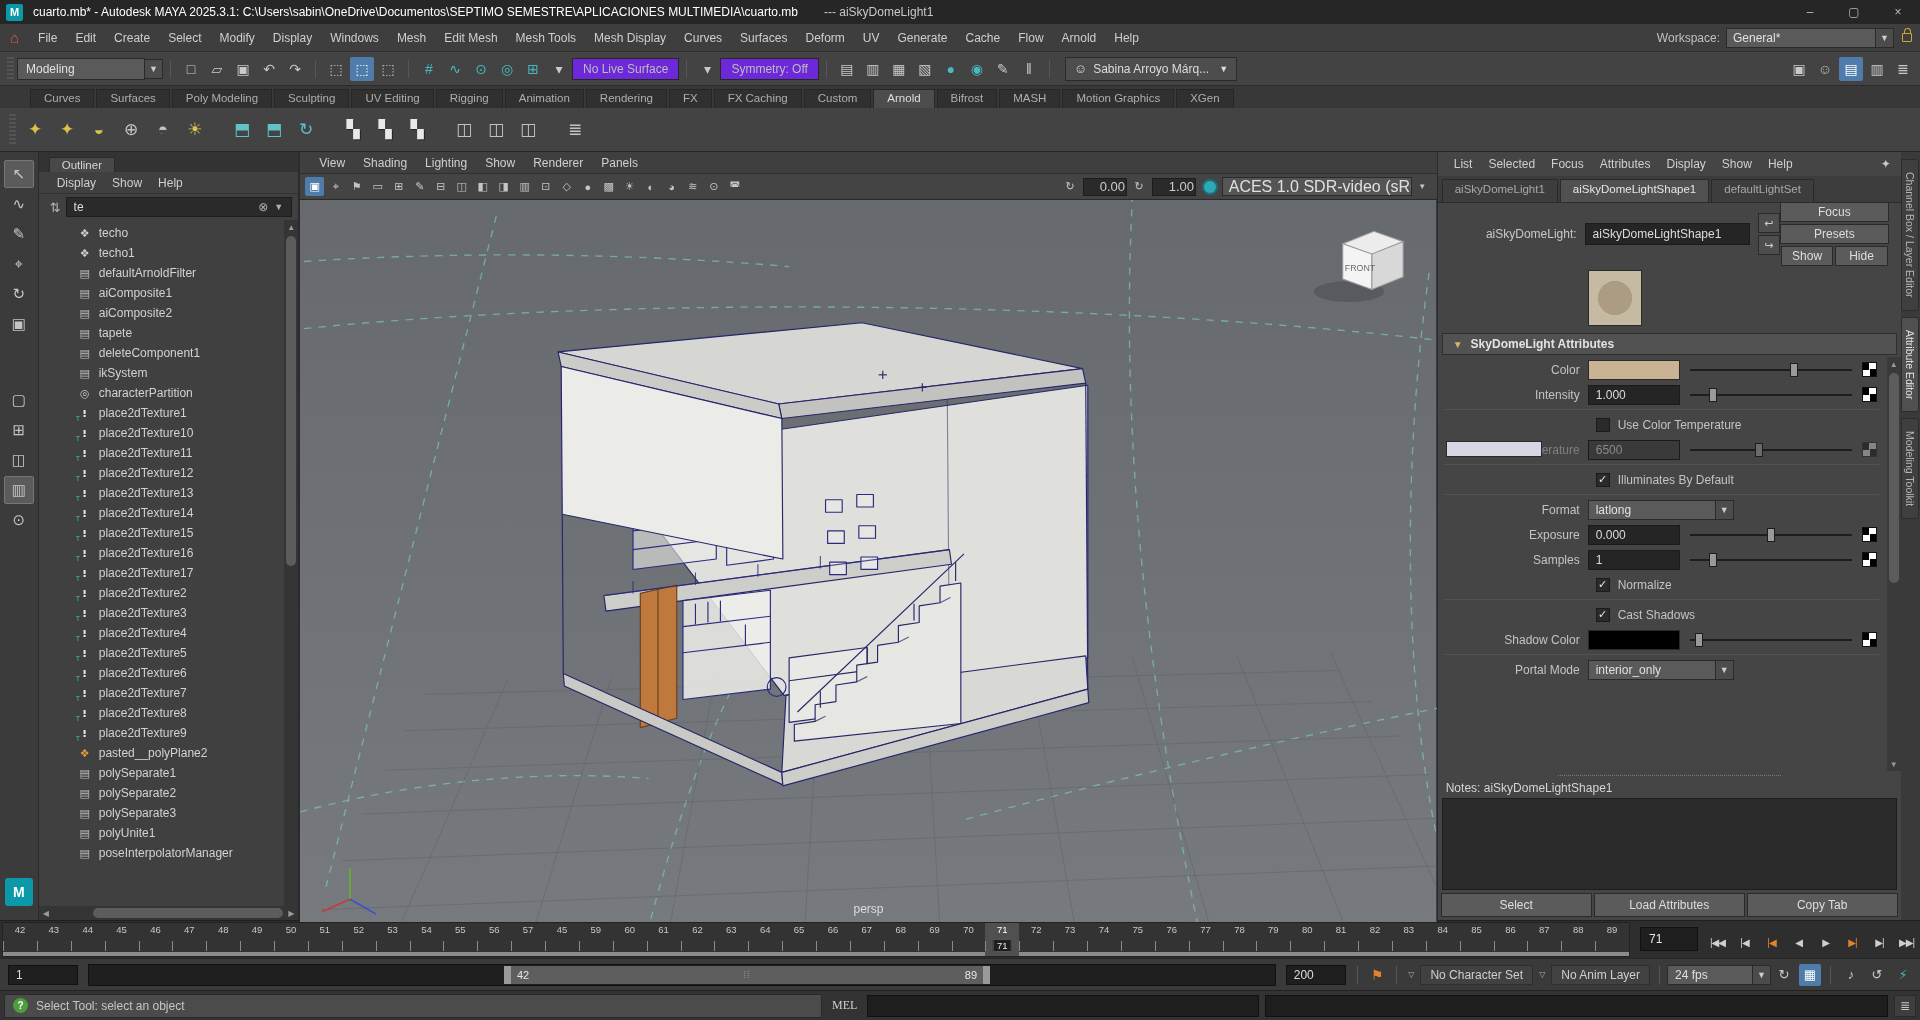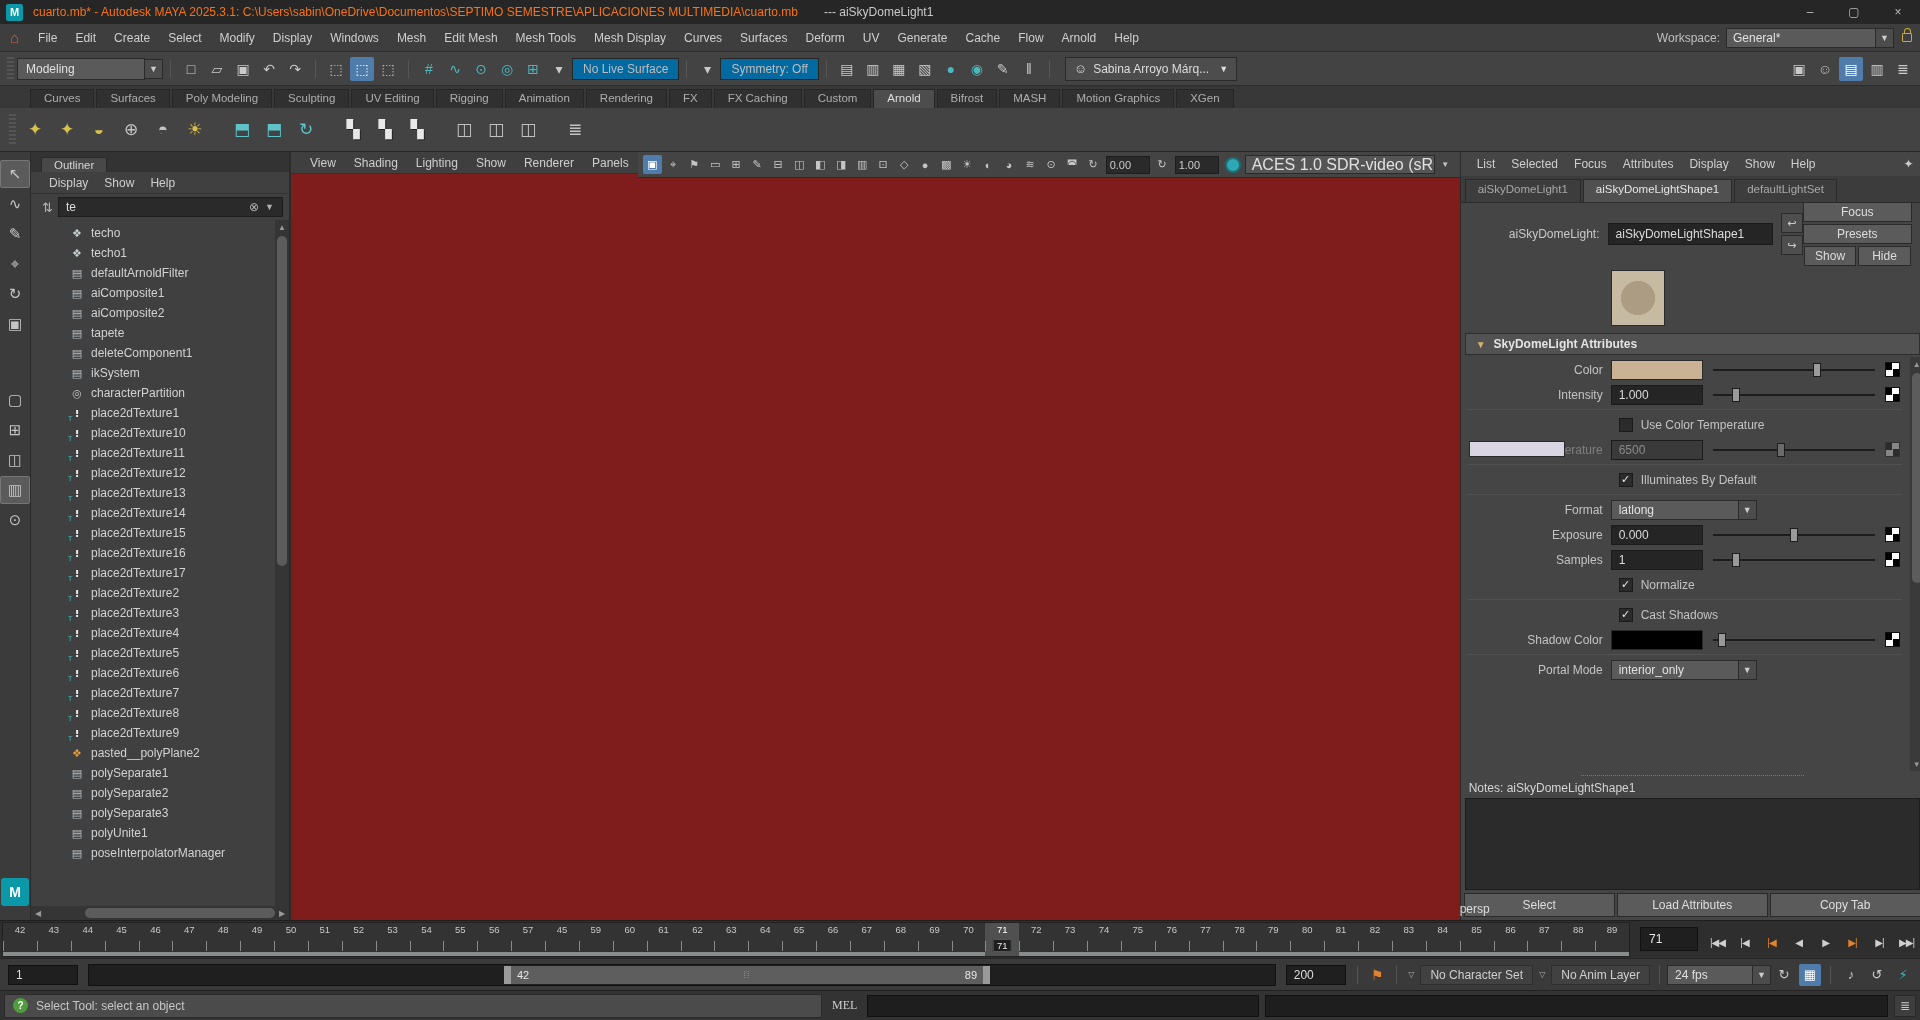--- a/index.html
+++ b/index.html
@@ -8,21 +8,21 @@
   *{box-sizing:border-box;}
   .app{width:1920px;height:1020px;display:flex;flex-direction:column;}
   .row{display:flex;align-items:center;}
   .sep{width:1px;height:18px;background:#565656;margin:0 7px;flex:0 0 auto;}
   .grip{width:7px;height:70%;margin:0 3px;flex:0 0 auto;
     background:repeating-linear-gradient(#666 0 2px,transparent 2px 4px);opacity:.5;}
   
   #titlebar{height:24px;background:#262626;display:flex;align-items:center;padding-left:6px;flex:0 0 auto;}
   .maya-logo{width:17px;height:17px;background:#0b98a9;border-radius:2px;color:#fff;font-weight:bold;
     font-size:11px;display:flex;align-items:center;justify-content:center;margin-right:10px;}
-  #titlebar .title{color:#f97316;font-size:12px;white-space:nowrap;}
+  #titlebar .title{color:#ffffff;font-size:12px;white-space:nowrap;}
   #titlebar .title-suffix{color:#c9c9c9;margin-left:26px;}
   #titlebar .spacer{flex:1;}
   .winbtn{width:44px;height:24px;display:flex;align-items:center;justify-content:center;color:#bbb;font-size:12px;}
   
   #menubar{height:28px;background:#3e3e3e;border-bottom:1px solid #2e2e2e;display:flex;align-items:center;padding:0 8px;flex:0 0 auto;}
   .home-icon{color:#d45f4e;font-size:15px;margin:0 10px 0 2px;}
   .menu-item{padding:0 9px;color:#cfcfcf;white-space:nowrap;cursor:default;}
   #menubar .spacer{flex:1;}
   .ws-label{color:#c0c0c0;margin-right:6px;}
   .ws-box{width:150px;height:20px;background:#5a5a5a;border:1px solid #2a2a2a;display:flex;align-items:center;
@@ -32,21 +32,21 @@
   .lock{width:10px;height:9px;border:1.5px solid #c9a93c;border-radius:1px;margin-left:8px;position:relative;}
   .lock::before{content:"";position:absolute;left:1px;top:-6px;width:5px;height:5px;border:1.5px solid #c9a93c;
     border-bottom:none;border-radius:4px 4px 0 0;}
   
   #toolbar{height:34px;background:#434343;border-bottom:1px solid #2c2c2c;display:flex;align-items:center;padding:0 4px;flex:0 0 auto;}
   .mode-box{width:128px;height:22px;background:#5a5a5a;border:1px solid #2a2a2a;display:flex;align-items:center;padding:0 8px;color:#e0e0e0;}
   .tb-icon{width:24px;height:24px;display:flex;align-items:center;justify-content:center;font-size:14px;
     color:#c9c9c9;border-radius:2px;margin:0 1px;flex:0 0 auto;}
   .tb-icon.i-active{background:#4f7cab;color:#fff;}
   .tb-icon.i-teal{color:#49b8bf;}
-  .inset-box{height:22px;background:#0369a1;border:1px solid #262626;display:flex;align-items:center;
+  .inset-box{height:22px;background:#6d28d9;border:1px solid #262626;display:flex;align-items:center;
     padding:0 10px;color:#bdbdbd;white-space:nowrap;}
   .user-chip{display:flex;align-items:center;background:#4d4d4d;border:1px solid #2a2a2a;height:24px;
     padding:0 8px;margin-left:8px;color:#ddd;white-space:nowrap;}
   .user-chip .uicon{color:#ddd;margin-right:6px;font-size:13px;}
   .user-chip .caret{margin-left:10px;font-size:9px;}
   #toolbar .spacer{flex:1;}
   
   #shelftabs{height:22px;background:#383838;display:flex;align-items:flex-end;padding:0 0 0 30px;flex:0 0 auto;}
   .shelf-tab{height:19px;background:#303030;border:1px solid #262626;border-bottom:none;margin-right:2px;
     padding:2px 13px 0;color:#aeaeae;white-space:nowrap;font-size:11.5px;}
@@ -87,27 +87,27 @@
   .ic-hist::before{content:"▤";color:#b8bec4;}
   .ic-part::before{content:"◎";color:#c9c9c9;}
   .ic-tex::before{content:"⁝";color:#e8e8e8;font-weight:bold;}
   .ic-tex::after{content:"T";position:absolute;left:-1px;bottom:-2px;font-size:7px;color:#49b8bf;}
   .ol-vscroll{width:14px;background:#353535;display:flex;flex-direction:column;align-items:center;}
   .scr-arrow{height:14px;width:14px;display:flex;align-items:center;justify-content:center;font-size:8px;color:#999;}
   .ol-vscroll .thumb{width:10px;height:330px;background:#5c5c5c;border-radius:5px;margin-top:2px;}
   .ol-hscroll{height:14px;background:#353535;display:flex;align-items:center;}
   .ol-hscroll .thumb{height:10px;flex:0 0 190px;background:#5c5c5c;border-radius:5px;margin-left:40px;}
   
-  #viewport{width:1296px;display:flex;background:#7f1d1d;}
+  #viewport{width:1296px;display:flex;flex-direction:column;background:#0f172a;}
   .vp-menus{height:22px;display:flex;align-items:center;padding-left:10px;background:#3f3f3f;border-bottom:1px solid #2f2f2f;}
   .vp-menus .menu-item{padding:0 9px;font-size:12px;}
   .vp-toolbar{height:26px;background:#444;display:flex;align-items:center;padding:0 4px;border-bottom:1px solid #2a2a2a;}
   .vp-icon{width:19px;height:19px;display:flex;align-items:center;justify-content:center;font-size:11px;color:#c5c5c5;margin:0 1px;border-radius:2px;flex:0 0 auto;}
   .vp-icon.i-active{background:#4f7cab;color:#fff;}
-  .vp-field{width:44px;height:18px;background:#2a2a2a;border:1px solid #1d1d1d;color:#ccc;display:flex;align-items:center;padding:0 3px;margin:0 2px;font-size:11px;}
+  .vp-field{width:44px;height:18px;background:#2a2a2a;border:1px solid #1d1d1d;color:#ccc;display:flex;align-items:center;padding:0 16px;margin:0 2px;font-size:13px;}
   .vp-spacer{flex:1;}
   .cs-chip{width:16px;height:16px;border-radius:50%;background:#2fa8b5;margin:0 4px;border:2px solid #1d6e77;}
   .cs-box{width:190px;height:19px;background:#555;border:1px solid #2a2a2a;color:#e0e0e0;display:flex;align-items:center;padding:0 6px;white-space:nowrap;overflow:hidden;font-size:16px;}
   .vp-canvas{position:relative;flex:1;}
   .vp-canvas svg{position:absolute;inset:0;}
   .persp-label{position:absolute;bottom:4px;left:0;right:0;text-align:center;color:#dcdcdc;font-size:12px;}
   
   #attred{width:464px;background:#454545;border-left:1px solid #2b2b2b;display:flex;flex-direction:column;}
   .ae-menus{height:24px;display:flex;align-items:center;padding-left:8px;background:#454545;}
   .ae-menus .menu-item{padding:0 8px;}

